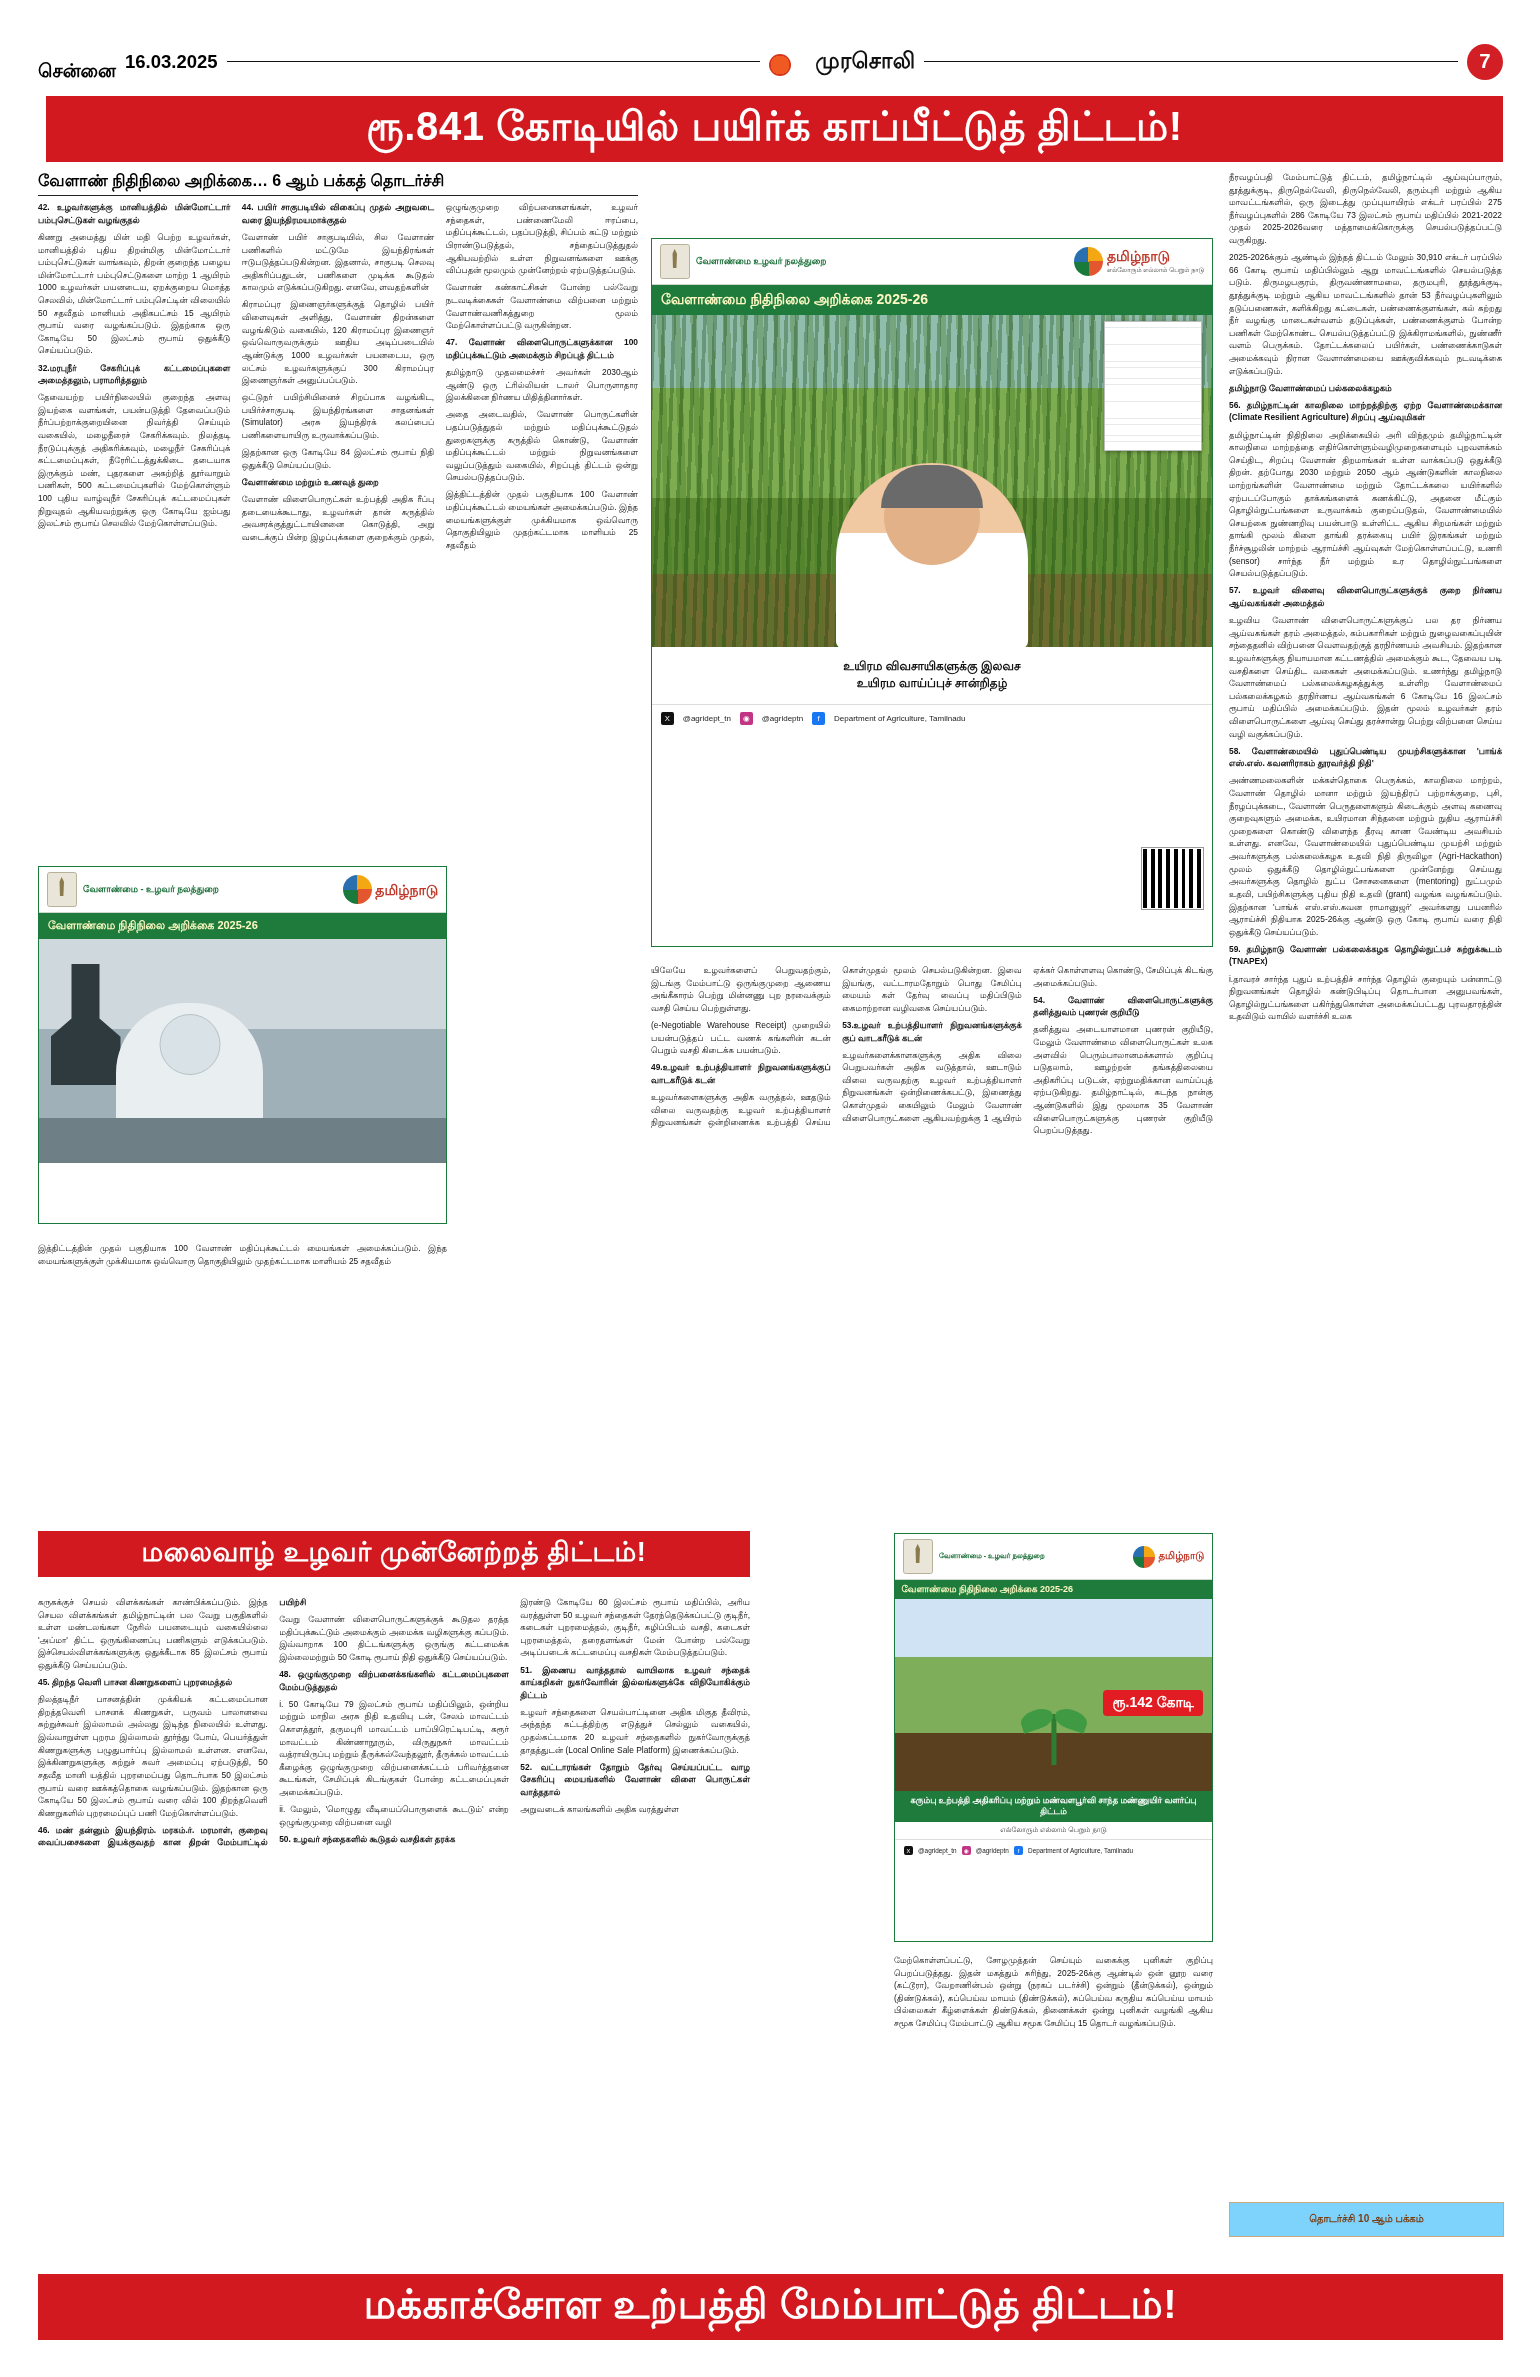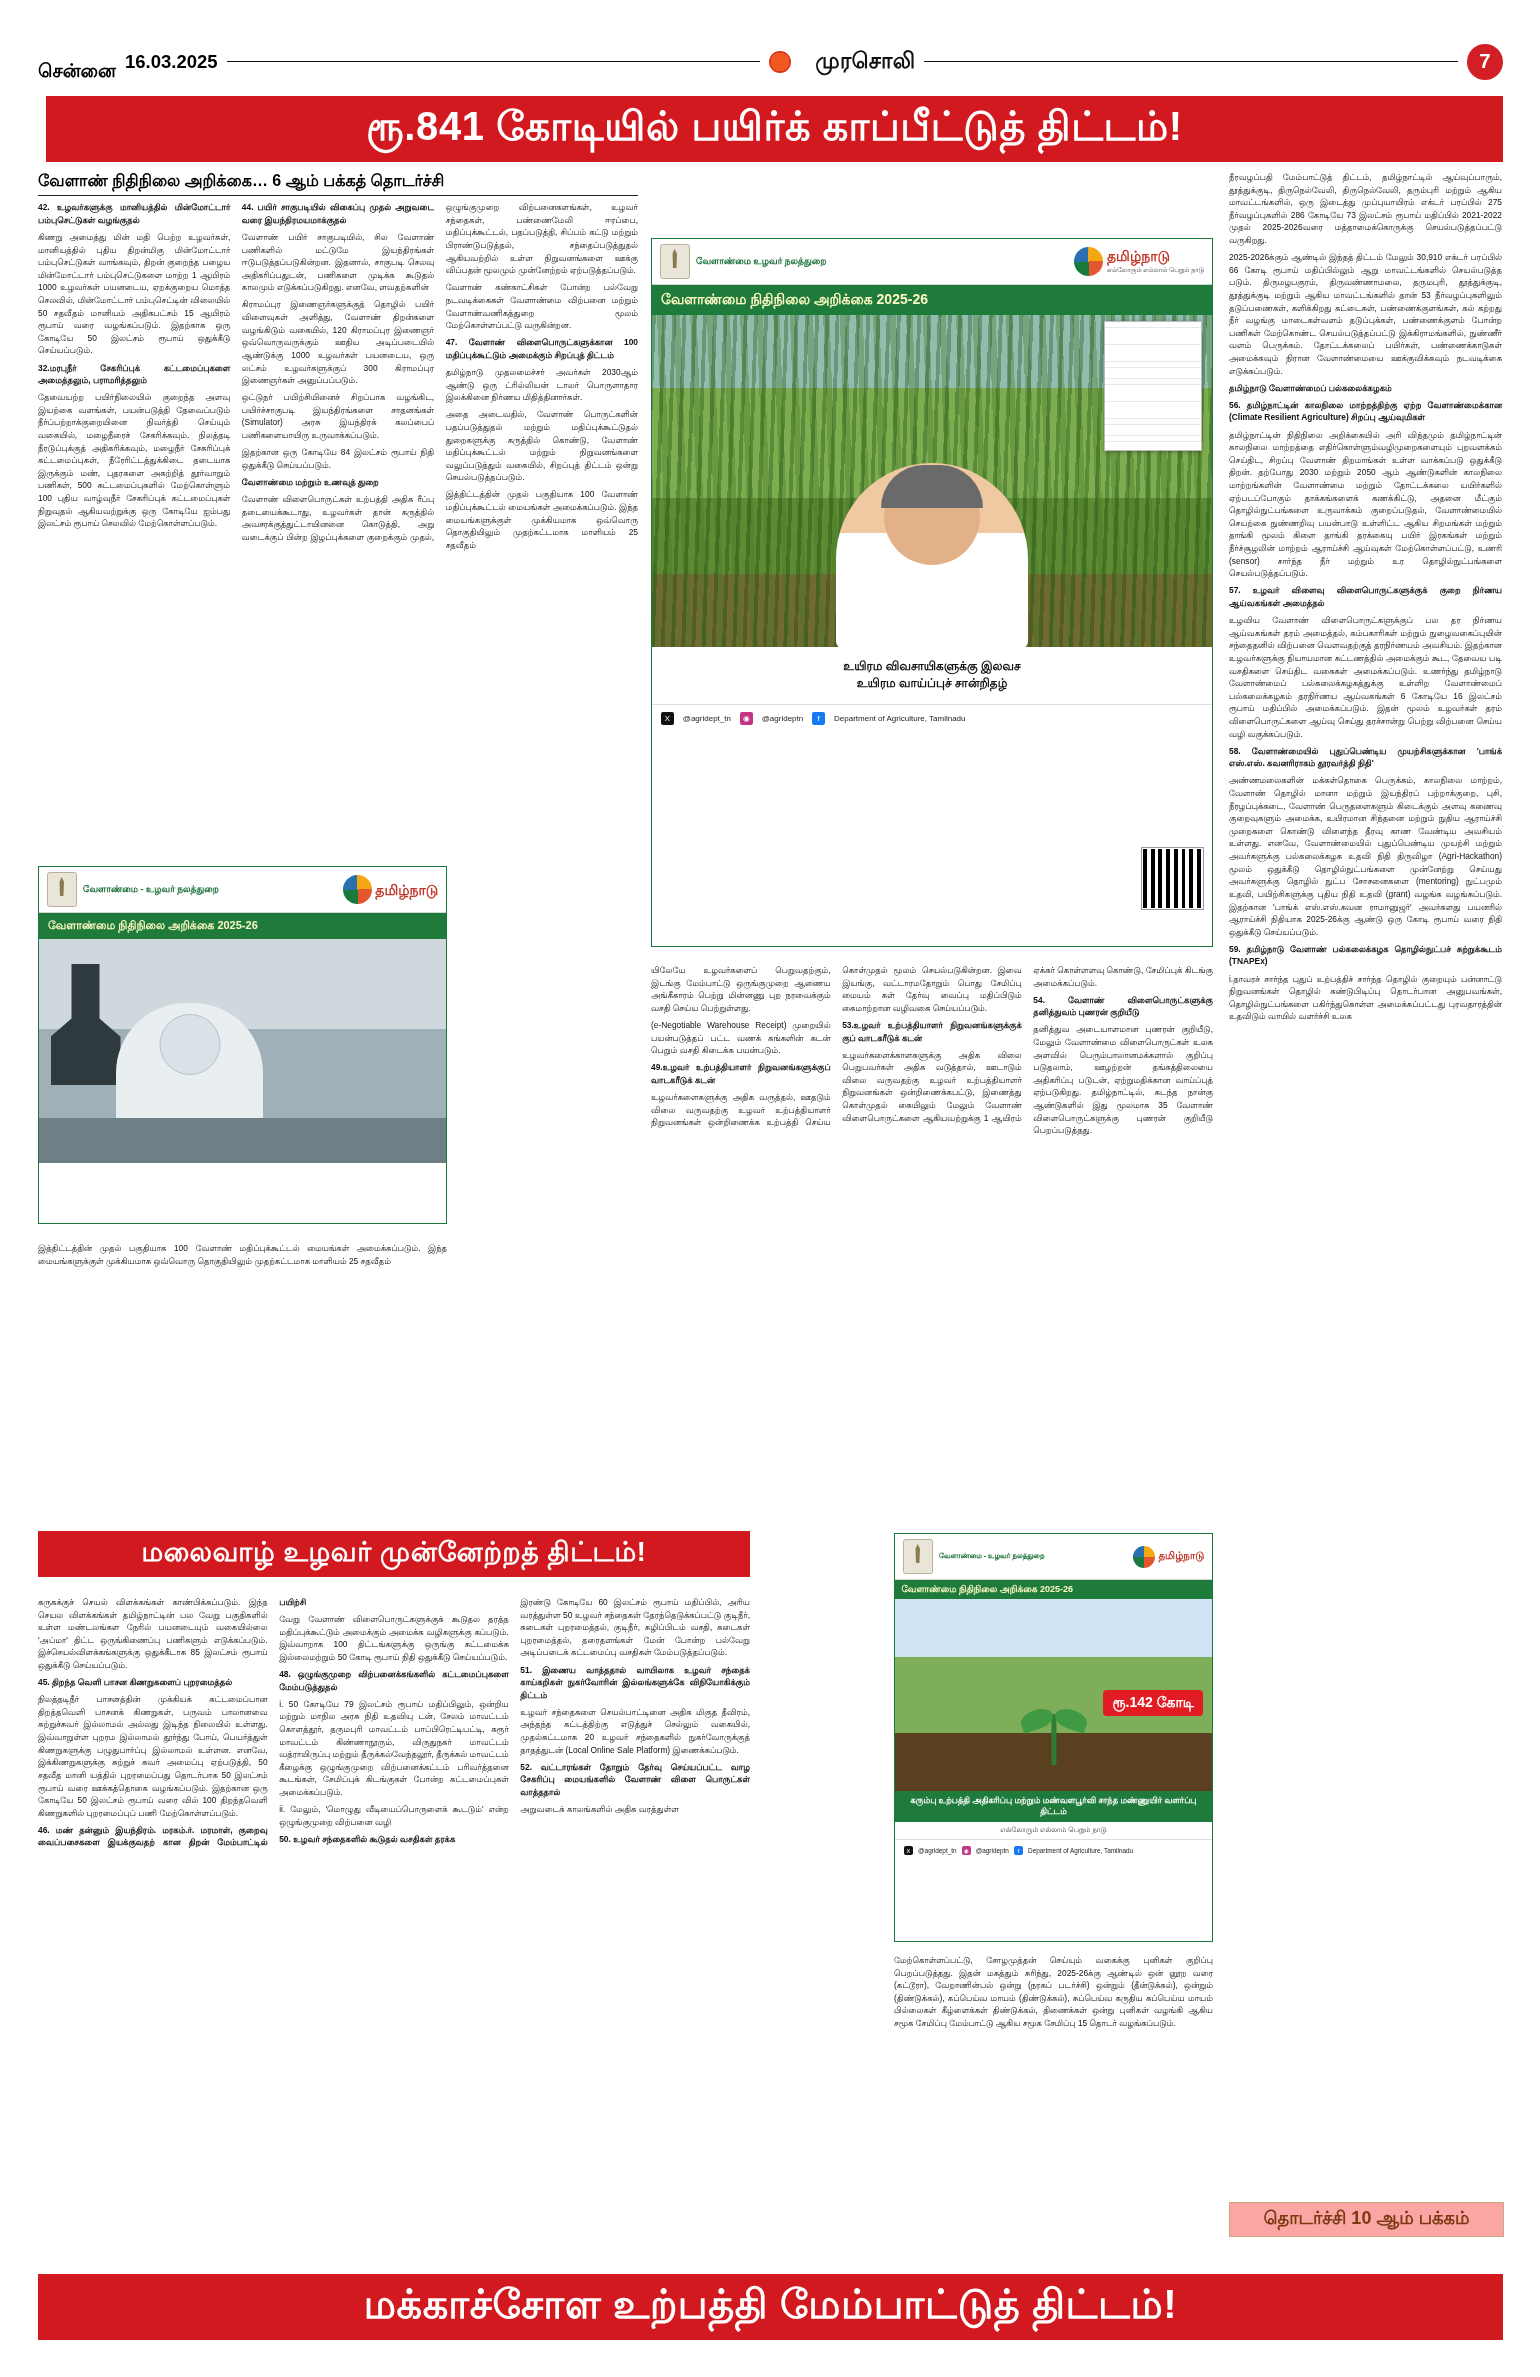--- a/index.html
+++ b/index.html
@@ -9,21 +9,21 @@
     box-sizing:border-box;padding:0;overflow:hidden;
   }
   
   .masthead{
     position:absolute;left:38px;right:38px;top:47px;height:29px;
     display:flex;align-items:center;gap:9px;
   }
   .md-city{font-size:18.5px;font-weight:bold;color:#000;white-space:nowrap;margin-top:21px;}
   .md-date{font-size:18.5px;font-weight:bold;color:#000;white-space:nowrap;}
   .md-rule{flex:1;height:1.9px;background:#111;}
-  .md-logo{display:flex;align-items:center;gap:24px;}
+  .md-logo{display:flex;align-items:flex-end;gap:24px;}
   .md-logo .sun{
     width:22px;height:22px;border-radius:50%;
     background:radial-gradient(circle at 50% 50%, #f05a22 0 60%, #d8341a 61% 100%);
     position:relative;
   }
   .md-logo .sun:after{
     content:"";position:absolute;inset:-3.2px;border-radius:50%;
     background:repeating-conic-gradient(#f05a22 0 6deg, transparent 6deg 12deg);
     z-index:-1;
   }
@@ -151,23 +151,23 @@
   .band-red{
     position:absolute;left:38px;width:712px;height:46px;background:#d2191f;color:#fff;
     display:flex;align-items:center;justify-content:center;font-size:27px;font-weight:bold;letter-spacing:0.6px;
   }
   .band-red.b2{top:1531px;}
   
   .r3{position:absolute;left:38px;top:1596px;width:712px;}
   .ad3{left:894px;top:1533px;width:319px;height:409px;}
   .r4{position:absolute;left:894px;top:1954px;width:319px;}
   .cont-box{
-    position:absolute;left:1229px;top:2202px;width:273px;height:33px;background:#fca5a5;
+    position:absolute;left:1229px;top:2202px;width:273px;height:33px;background:#7dd3fc;
     border:0.6px solid #c8a97e;display:flex;align-items:center;justify-content:center;
-    font-size:18px;font-weight:bold;color:#7a3b10;
+    font-size:10px;font-weight:bold;color:#7a3b10;
   }
   .ad3 .ad-photo2{
     height:192px;position:relative;overflow:hidden;
     background:linear-gradient(180deg,#cfe3f5 0 30%,#7fae5a 30% 70%,#5b401f 70% 100%);
   }
   .ad3 .seedling{
     position:absolute;left:50%;bottom:25.5px;transform:translateX(-50%);
     width:5.1px;height:51px;background:#2f7d32;
   }
   .ad3 .seedling:before,.ad3 .seedling:after{

